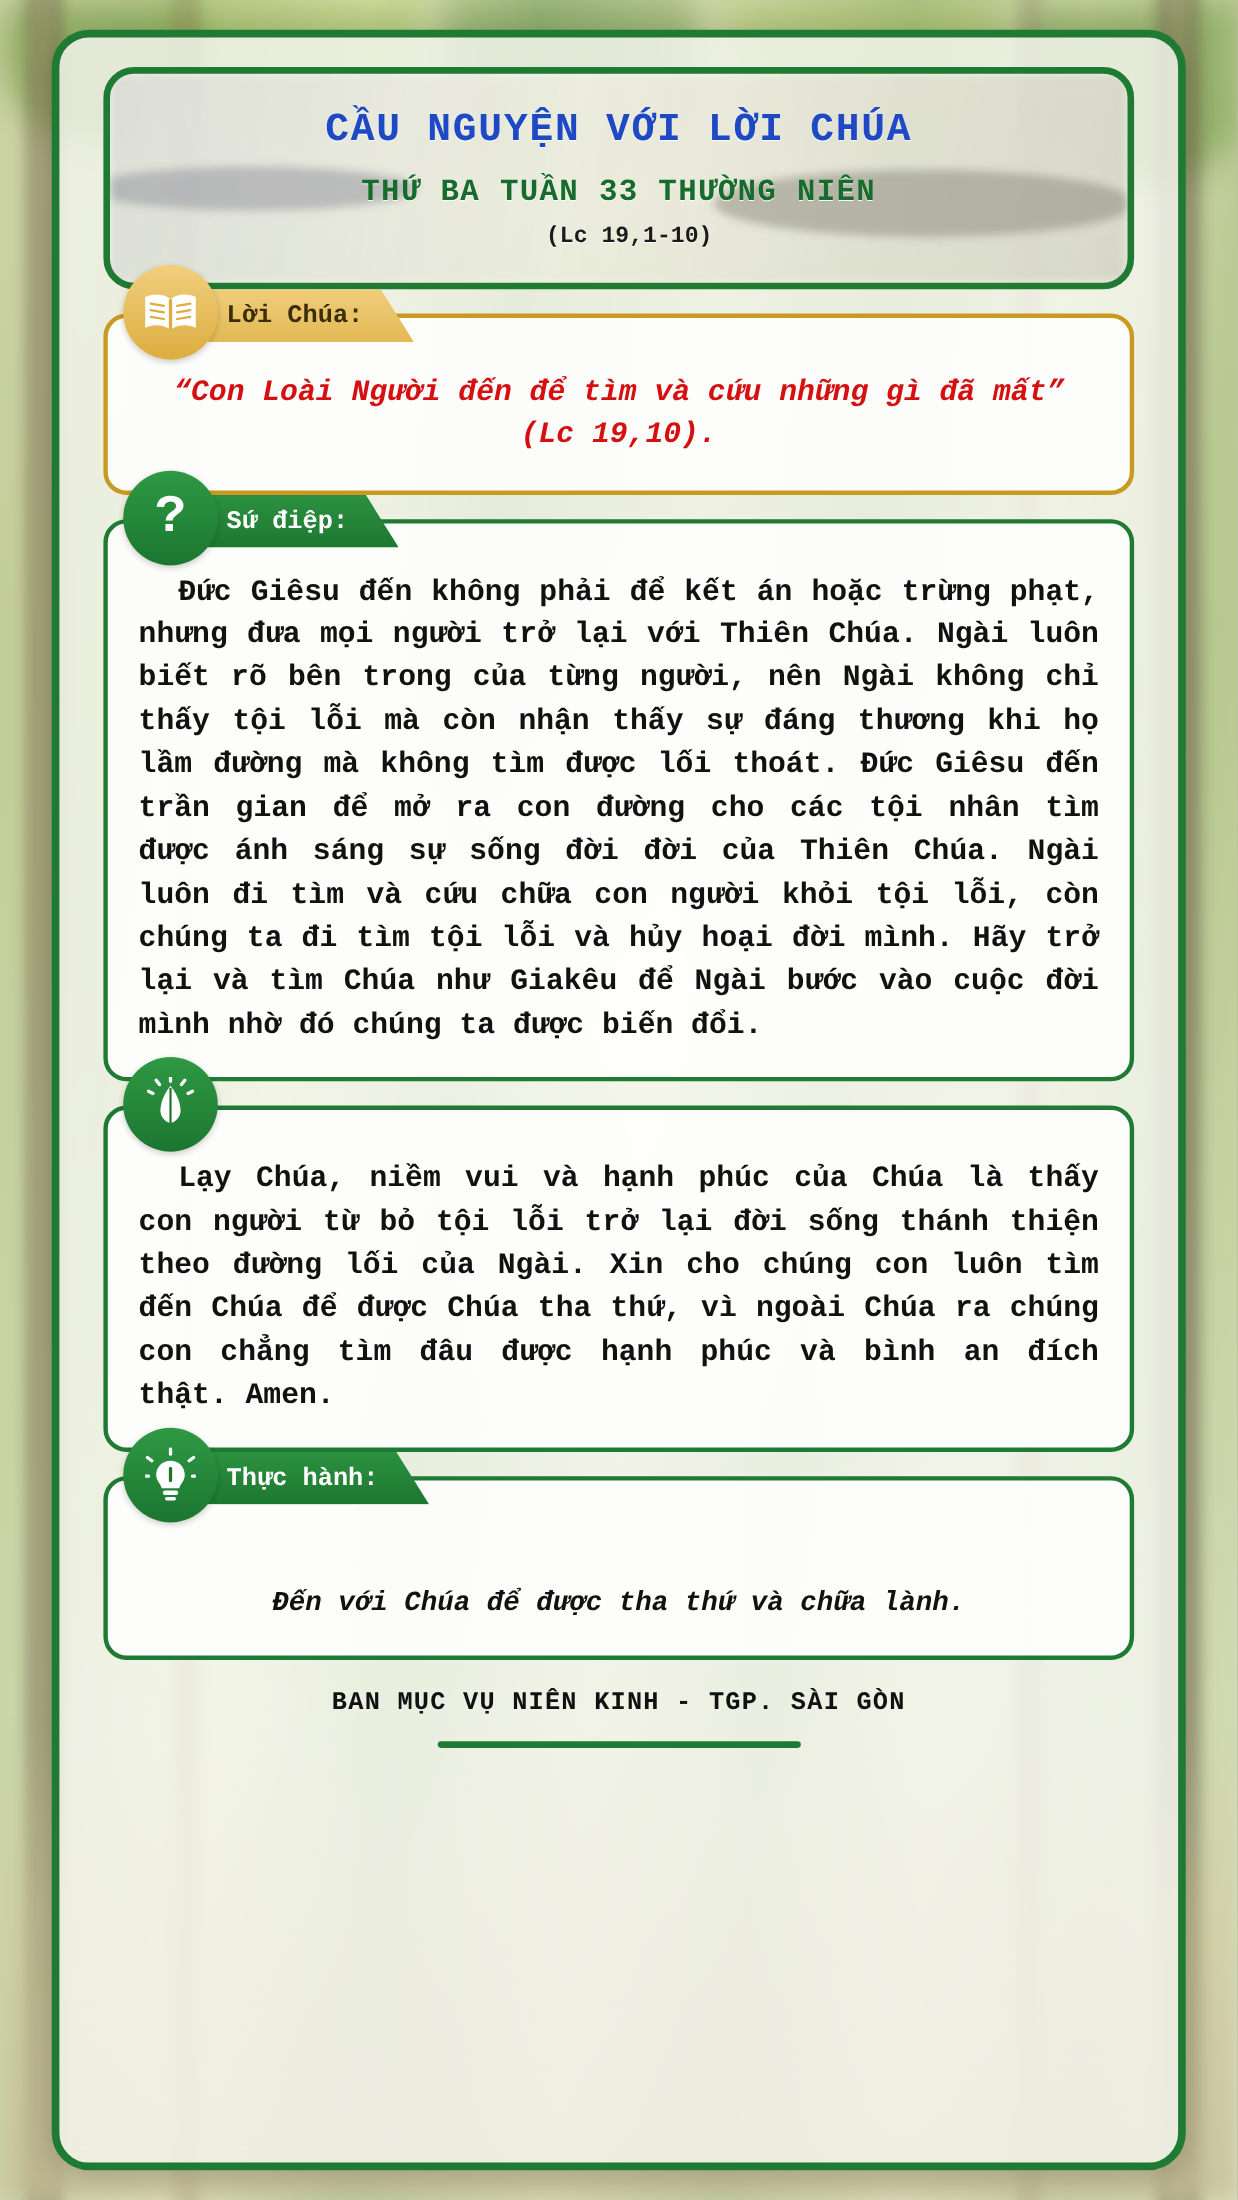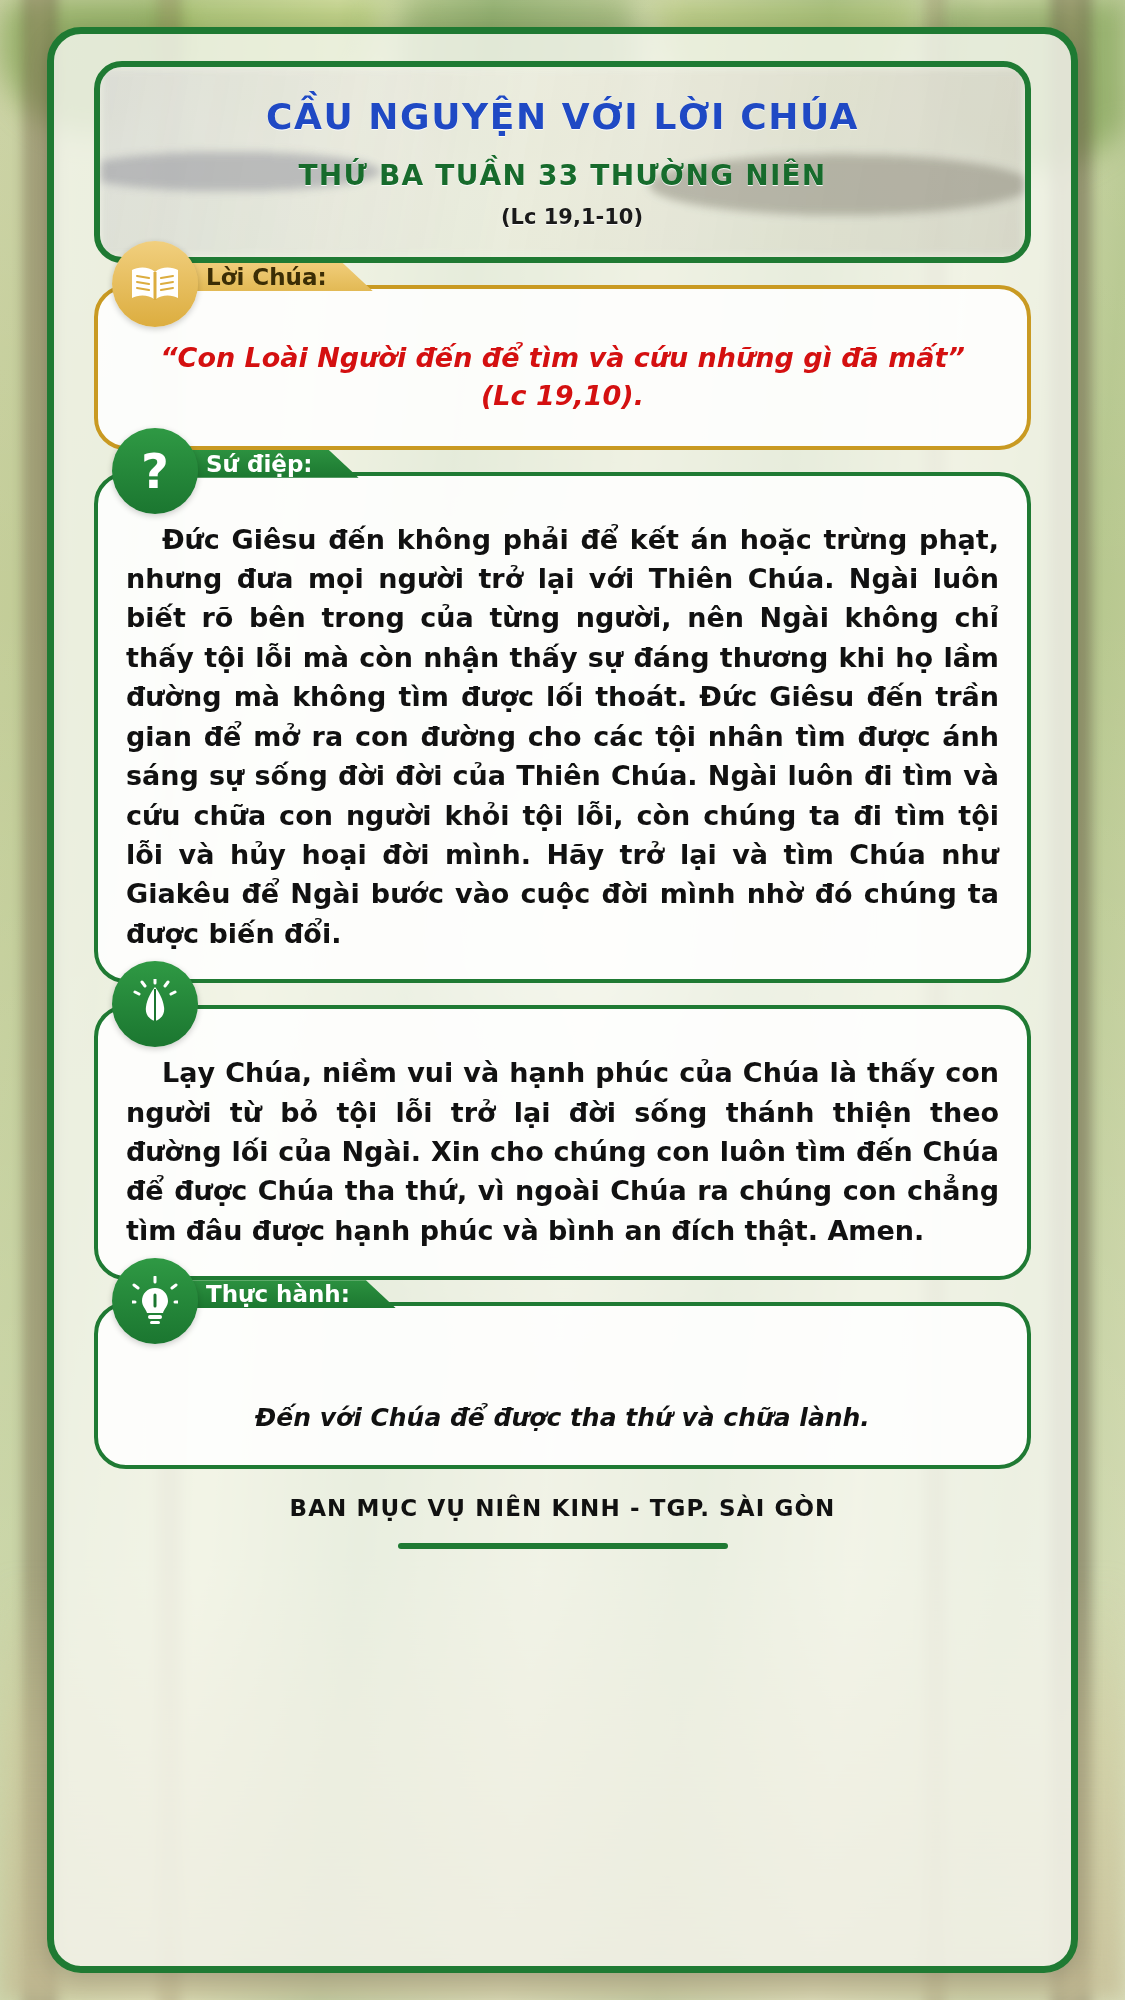--- a/index.html
+++ b/index.html
@@ -64,20 +64,21 @@
     left: 47px;
     top: 27px;
     width: 1031px;
     height: 1946px;
     background: rgba(246,247,241,0.80);
     border: 7px solid #1f7a33;
     border-radius: 34px;
     box-sizing: border-box;
     padding: 14px 22px 0 22px;
     box-shadow: 0 6px 26px rgba(0,0,0,.18);
+    font-family: Liberation Mono, monospace;
   }
   .card-inner {
     position: relative;
     height: 100%;
   }
 
   
   .header {
     margin: 13px 18px 0 18px;
     border: 6px solid #1f7a33;
@@ -129,33 +130,33 @@
     margin-left: 19px;
   }
 
   
   .section {
     position: relative;
     margin: 22px 18px 0 18px;
   }
   .panel {
     border: 4px solid #1f7a33;
-    border-radius: 32px;
+    border-radius: 21px;
     background: rgba(255,255,255,0.86);
     padding: 44px 28px 26px 28px;
     box-sizing: border-box;
   }
   .panel.gold { border-color: #c99a22; }
 
   
   .ribbon {
     position: absolute;
     left: 86px;
     top: -22px;
-    height: 28px;
+    height: 48px;
     padding: 0 46px 0 26px;
     display: flex;
     align-items: center;
     color: #ffffff;
     font-size: 23px;
     font-weight: 800;
     border-radius: 12px 0 0 12px;
     z-index: 3;
     clip-path: polygon(0 0, calc(100% - 30px) 0, 100% 100%, 0 100%);
   }

